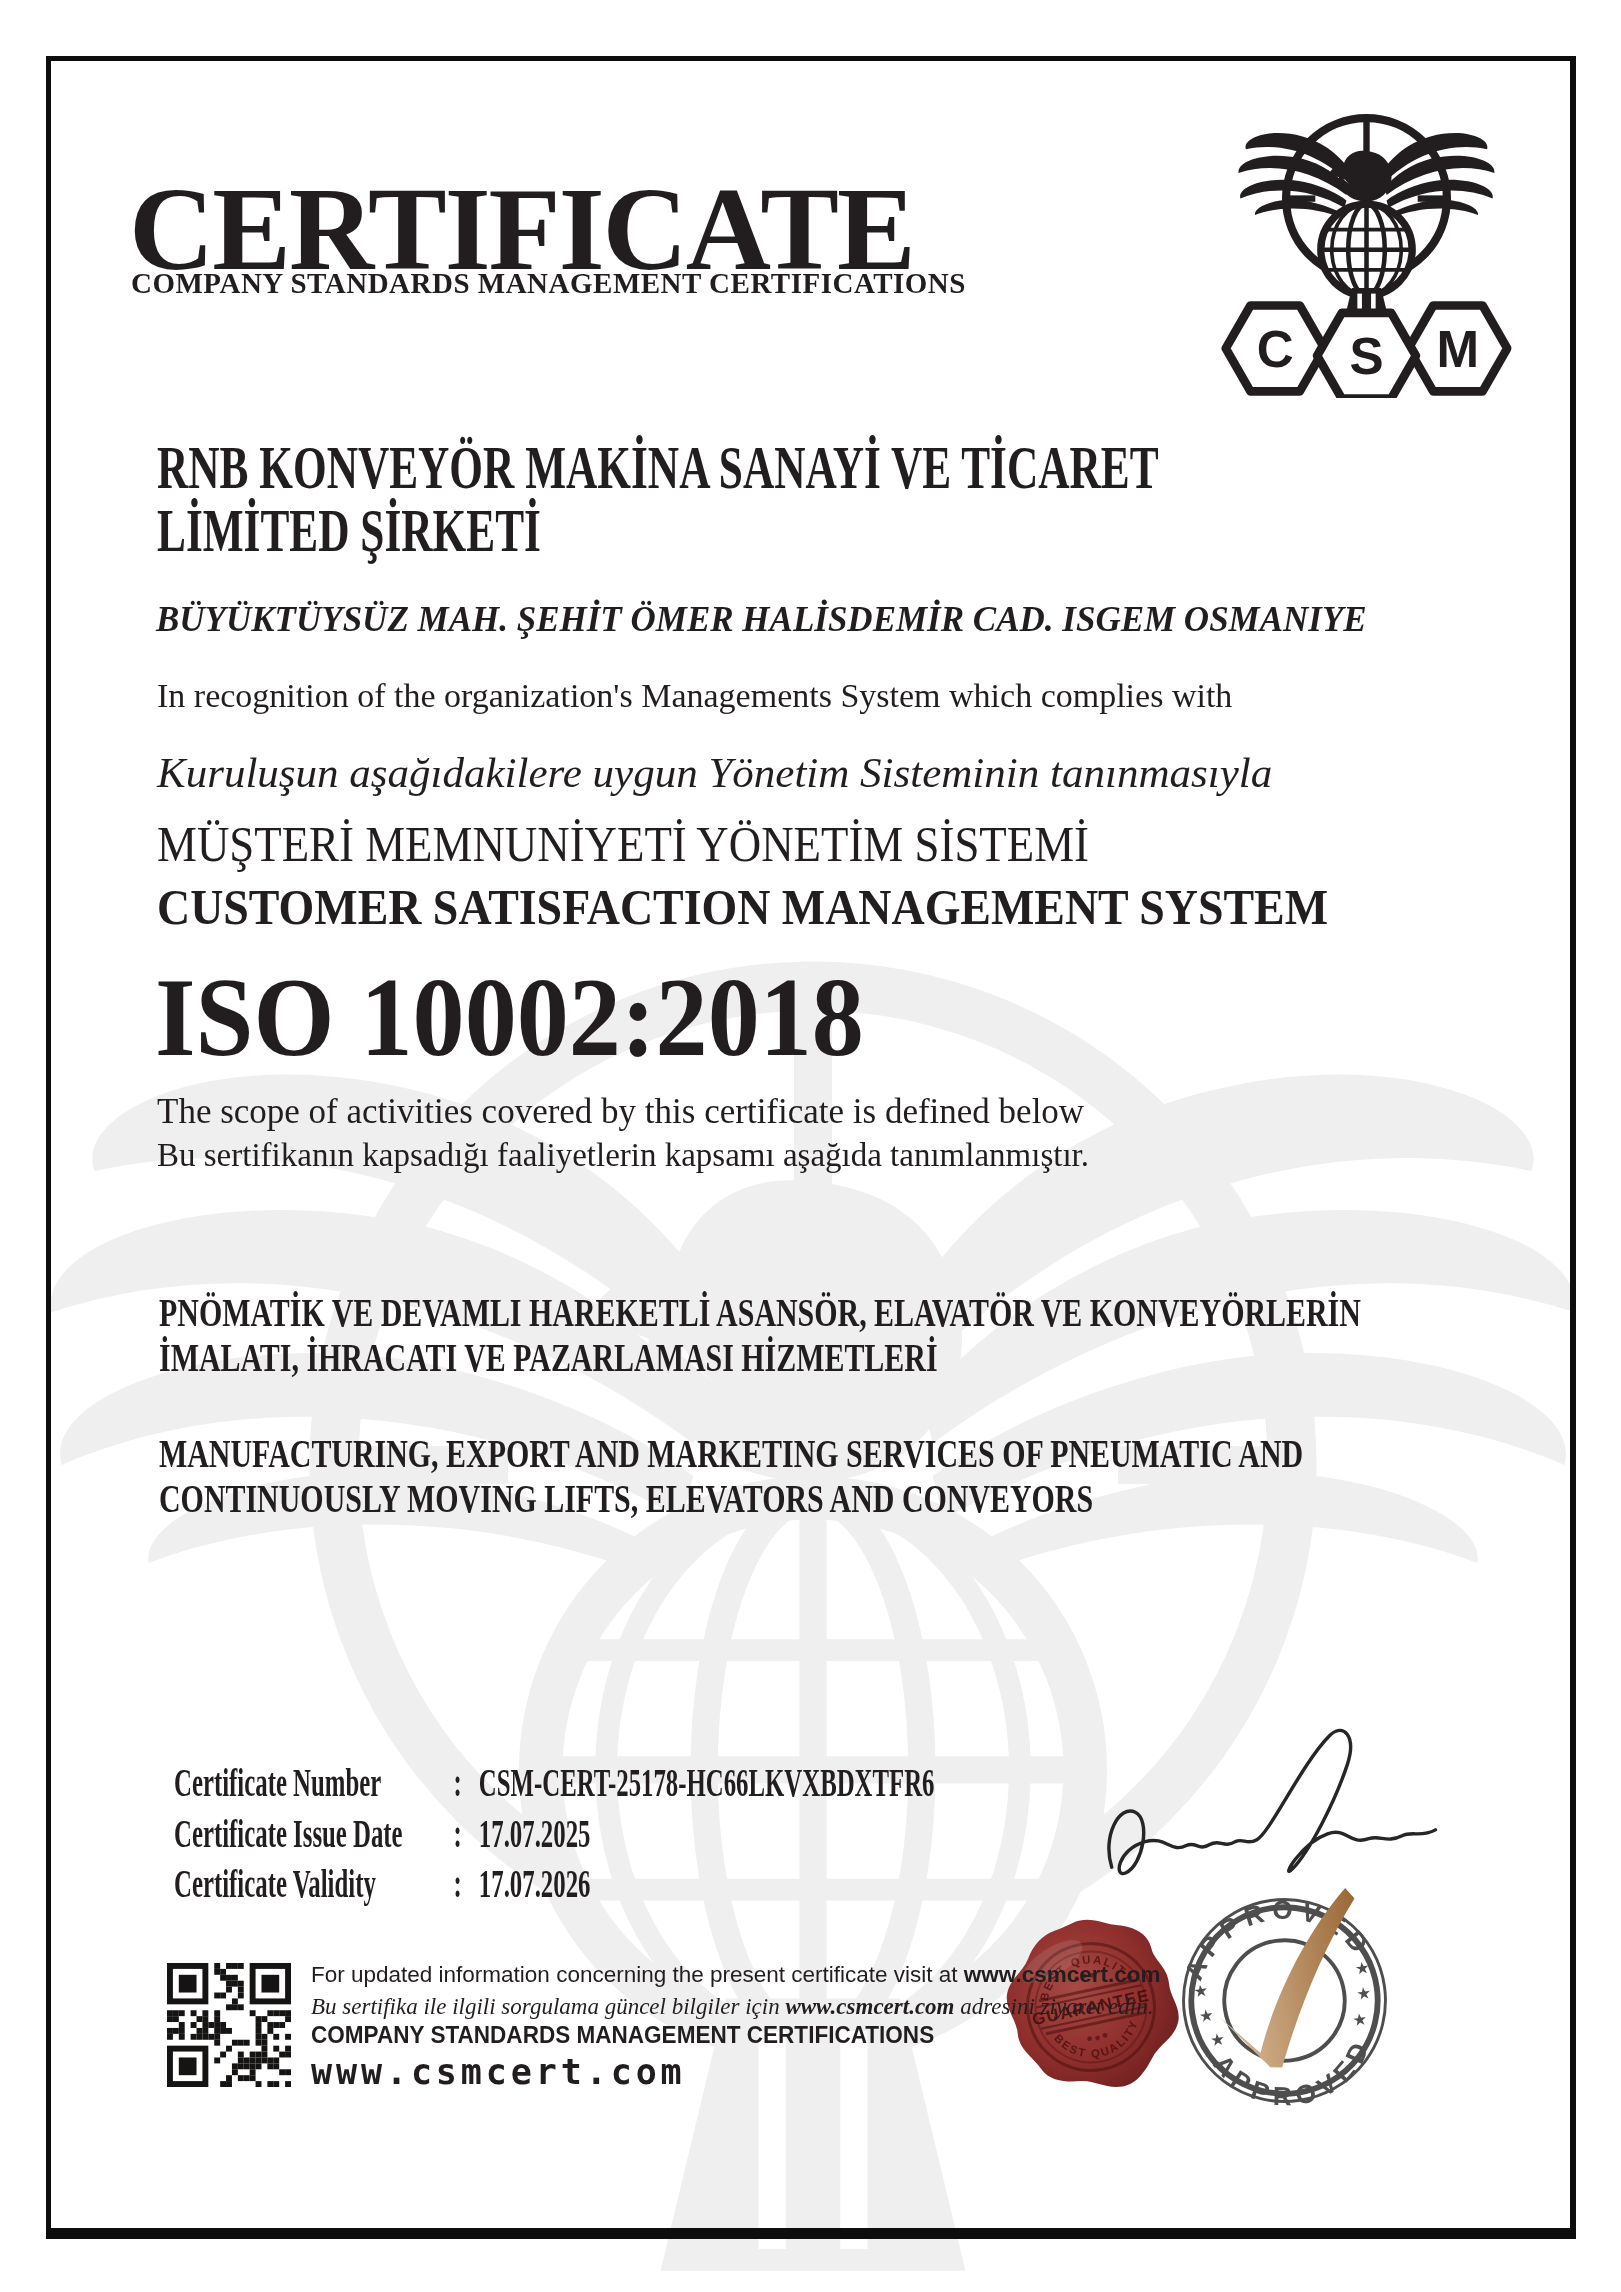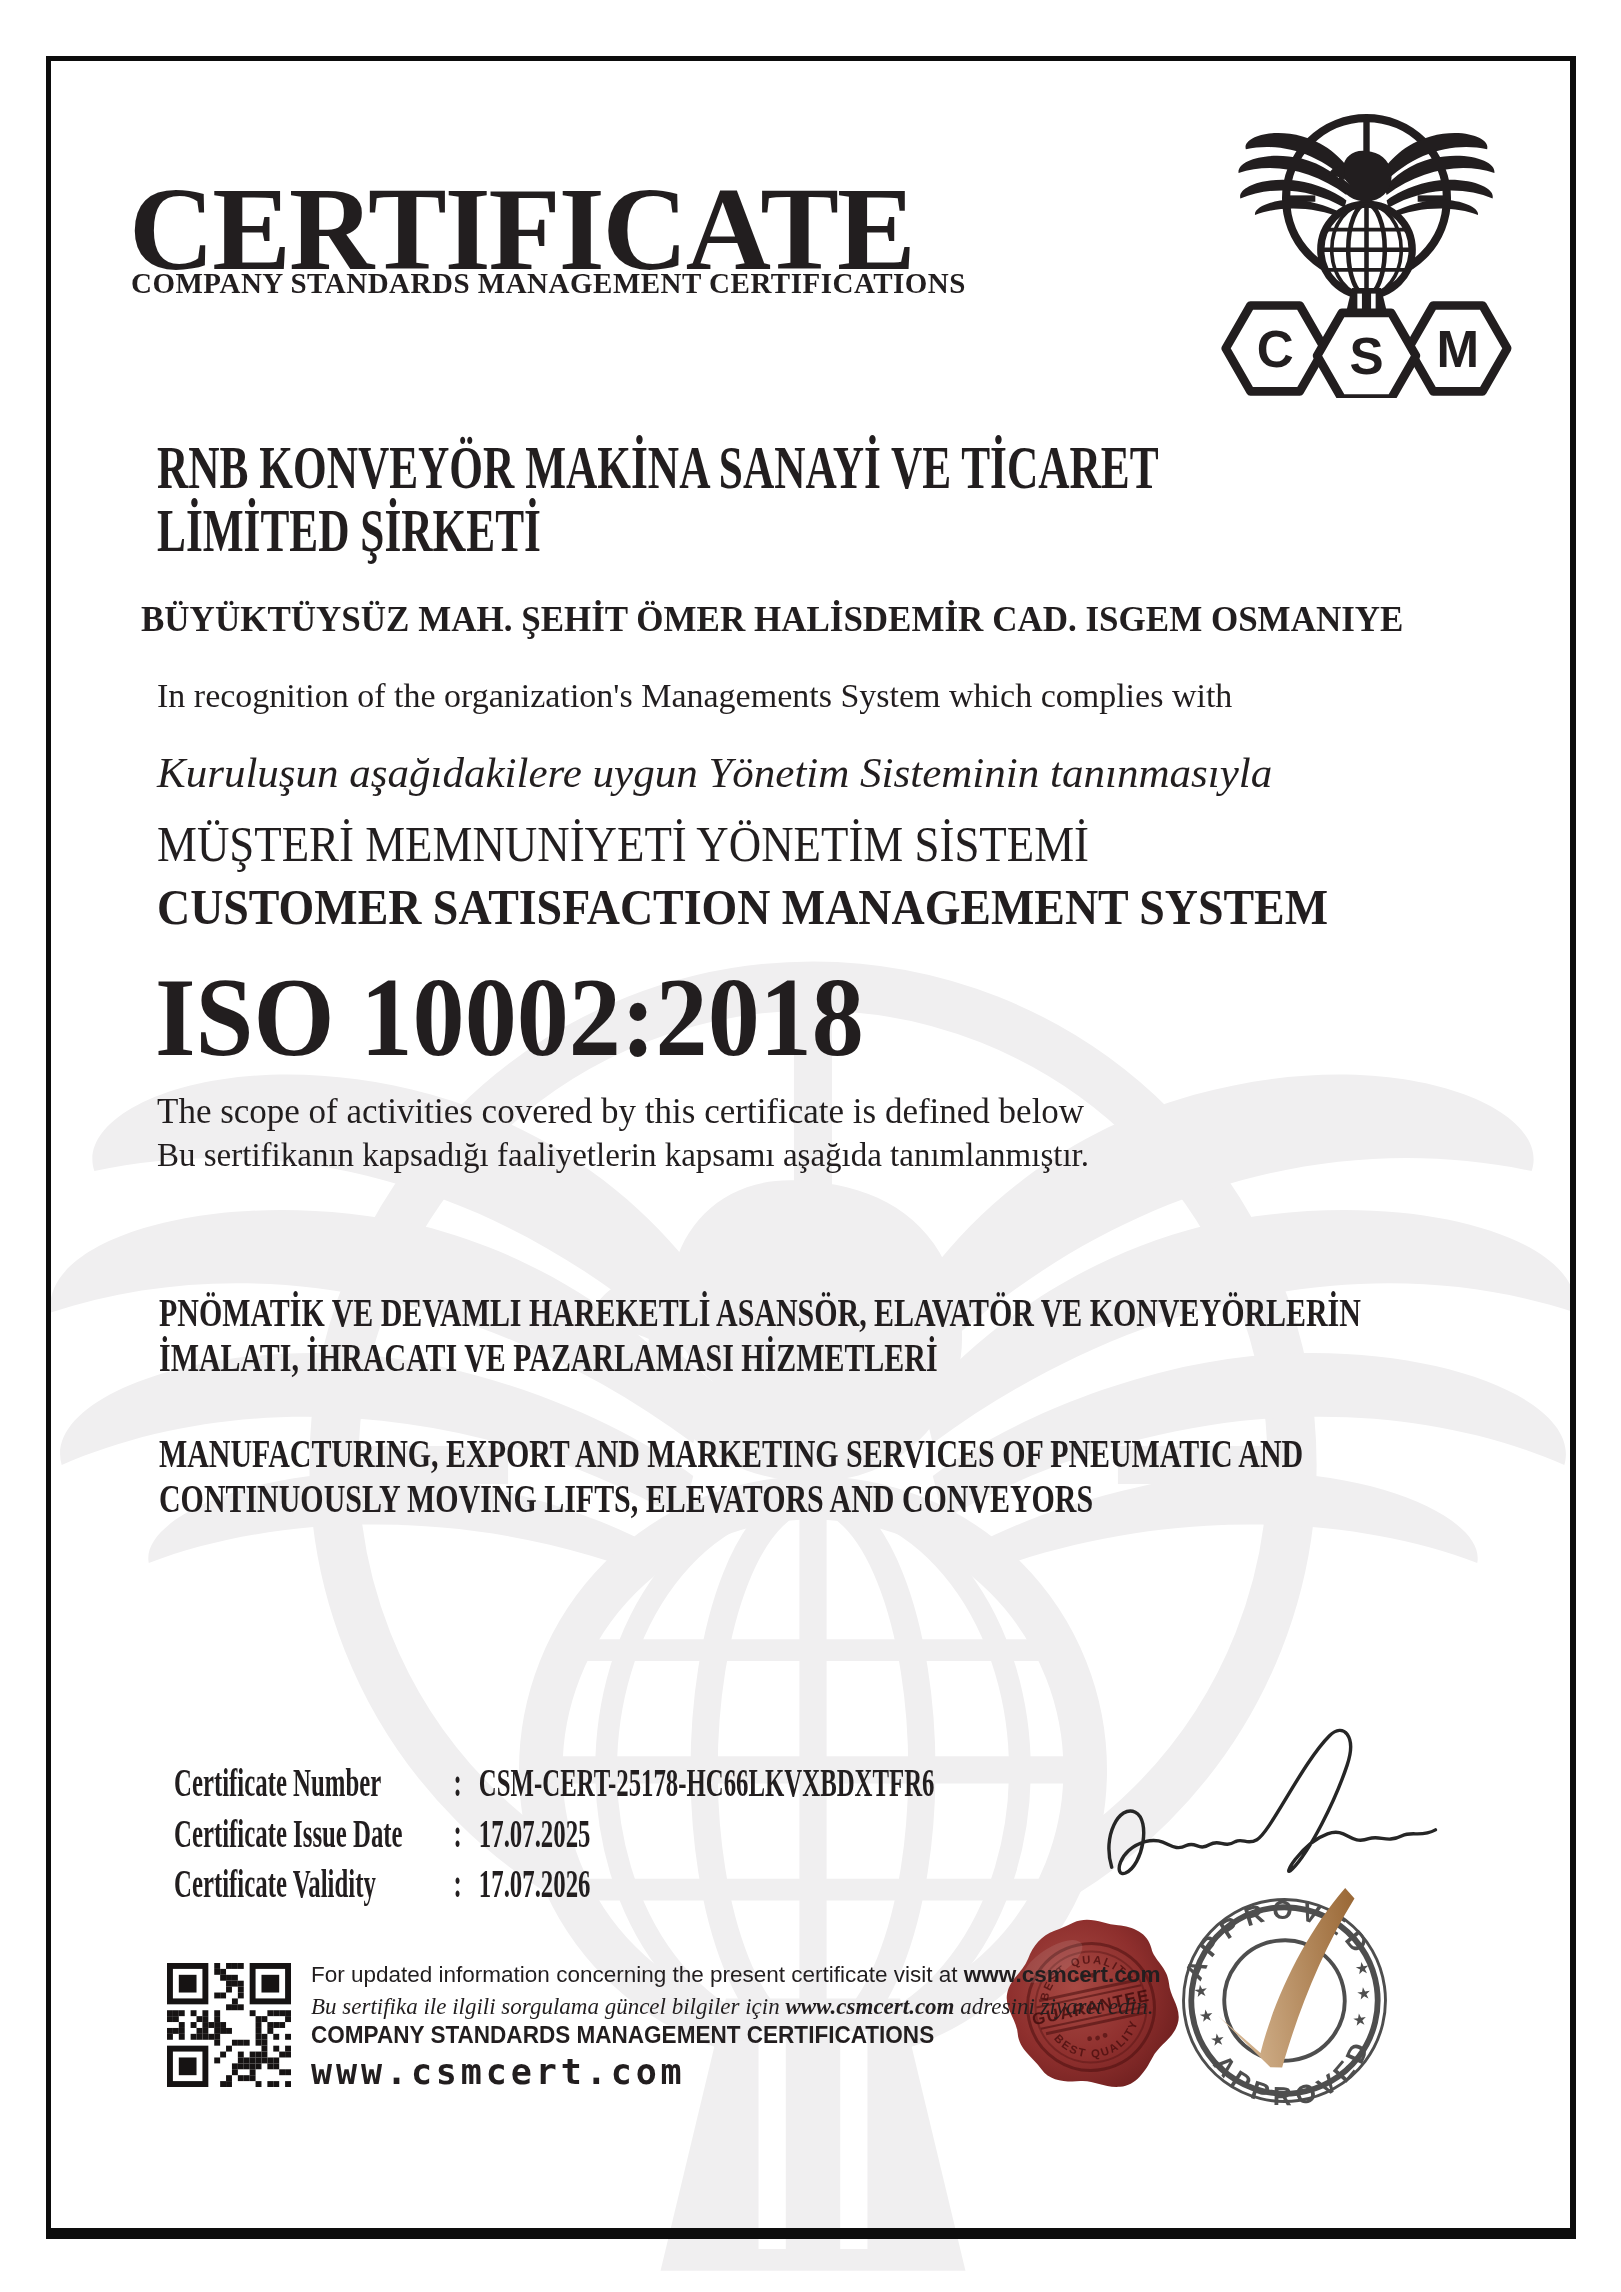--- a/index.html
+++ b/index.html
@@ -13,21 +13,21 @@
   .abs{position:absolute;white-space:nowrap}
   .z2{z-index:2}
   .wm{position:absolute;left:-167px;top:855px;width:1960px;height:1427px;color:var(--wm);z-index:0}
   .frame{position:absolute;left:46px;top:56px;width:1530px;height:2183px;
          border:solid var(--frame);border-width:5.9px 6.9px 11.8px 5.9px;z-index:1}
   .title{left:129px;top:162px;font-size:118px;font-weight:bold;letter-spacing:-2px}
   .subtitle{left:131px;top:267px;font-size:29px;font-weight:bold;letter-spacing:0.5px}
   .logo{left:1202px;top:96px;width:329px;height:302px}
   .cname{left:157px;top:436px;font-size:61px;font-weight:bold;line-height:63px;
          transform:scaleX(.71);transform-origin:0 0}
-  .addr{left:141px;top:600px;font-size:35px;font-weight:bold;line-height:39px}
+  .addr{left:156px;top:600px;font-size:35px;font-weight:bold;font-style:italic;line-height:39px}
   .recog-en{left:157px;top:677px;font-size:34px}
   .recog-tr{left:157px;top:748px;font-size:43px;font-style:italic}
   .sys-tr{left:157px;top:815px;font-size:51px;transform:scaleX(.88);transform-origin:0 0}
   .sys-en{left:157px;top:878px;font-size:51px;font-weight:bold;transform:scaleX(.9);transform-origin:0 0}
   .iso{left:155px;top:953px;font-size:112px;font-weight:bold;transform:scaleX(.93);transform-origin:0 0}
   .scope-int-en{left:157px;top:1092px;font-size:35px}
   .scope-int-tr{left:157px;top:1137px;font-size:33px;}
   .scope{font-size:41px;font-weight:bold;line-height:45px;transform:scaleX(.73);transform-origin:0 0}
   .scope-tr{left:159px;top:1290px}
   .scope-en{left:159px;top:1431px}

